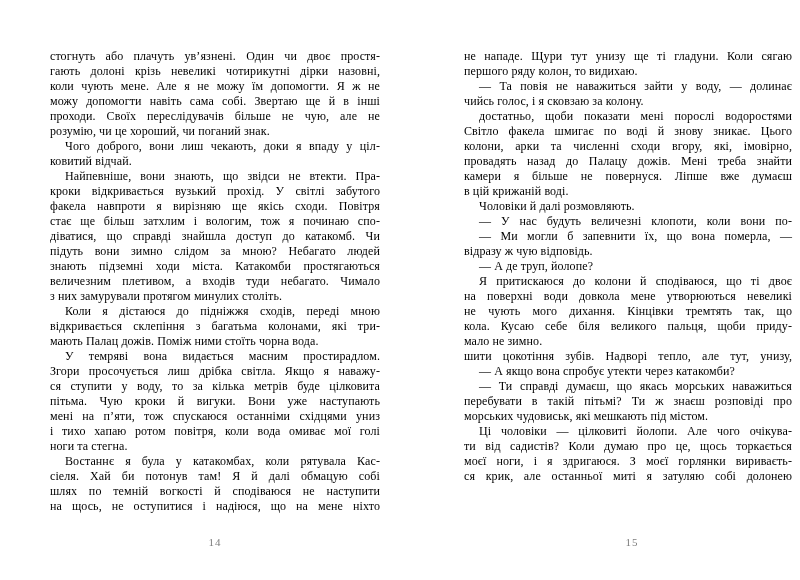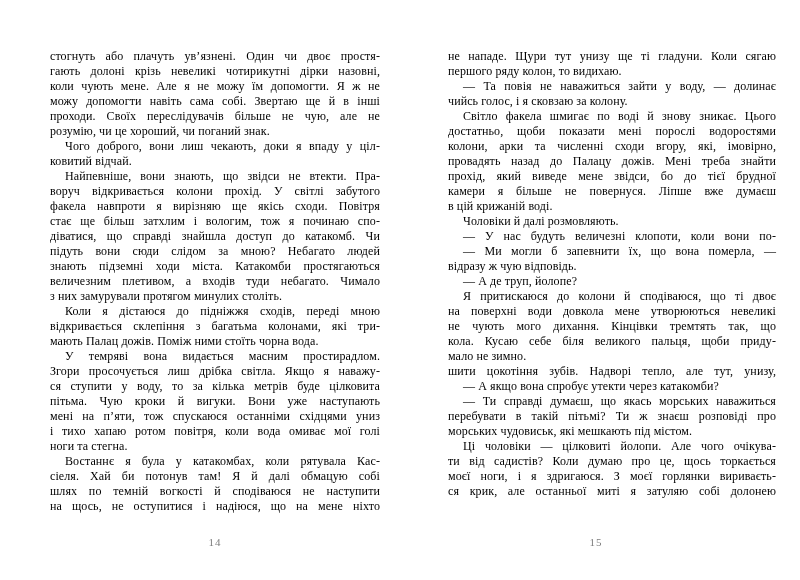--- a/index.html
+++ b/index.html
@@ -22,21 +22,21 @@
   }
   .text-block {
     position: absolute;
     top: 49px;
     font-size: 12px;
     line-height: 15px;
     color: #000000;
     letter-spacing: 0.1px;
   }
   .text-block.left  { left: 50px;  width: 330px; }
-  .text-block.right { left: 448px; width: 328px; }
+  .text-block.right { left: 464px; width: 328px; }
   .para {
     margin: 0;
     padding: 0;
   }
   .line {
     display: block;
     text-align: justify;
     text-align-last: justify;
     white-space: normal;
   }
@@ -48,21 +48,21 @@
   }
   .folio {
     position: absolute;
     top: 536px;
     font-size: 11px;
     color: #7d7d7d;
     text-align: center;
     letter-spacing: 1px;
   }
   .folio.left  { left: 50px;  width: 330px; }
-  .folio.right { left: 432px; width: 328px; }
+  .folio.right { left: 468px; width: 328px; }
 </style>
 </head>
 <body>
 
 <div class="spread">
 
   <div class="text-block left" id="left-text">
       <p class="para">
         <span class="line">стогнуть або плачуть ув’язнені. Один чи двоє простя-</span>
         <span class="line">гають долоні крізь невеликі чотирикутні дірки назовні,</span>
@@ -70,25 +70,25 @@
         <span class="line">можу допомогти навіть сама собі. Звертаю ще й в інші</span>
         <span class="line">проходи. Своїх переслідувачів більше не чую, але не</span>
         <span class="line end">розумію, чи це хороший, чи поганий знак.</span>
       </p>
       <p class="para indent">
         <span class="line">Чого доброго, вони лиш чекають, доки я впаду у ціл-</span>
         <span class="line end">ковитий відчай.</span>
       </p>
       <p class="para indent">
         <span class="line">Найпевніше, вони знають, що звідси не втекти. Пра-</span>
-        <span class="line">воруч відкривається колони прохід. У світлі забутого</span>
+        <span class="line">кроки відкривається вузький прохід. У світлі забутого</span>
         <span class="line">факела навпроти я вирізняю ще якісь сходи. Повітря</span>
         <span class="line">стає ще більш затхлим і вологим, тож я починаю спо-</span>
         <span class="line">діватися, що справді знайшла доступ до катакомб. Чи</span>
-        <span class="line">підуть вони сюди слідом за мною? Небагато людей</span>
+        <span class="line">підуть вони зимно слідом за мною? Небагато людей</span>
         <span class="line">знають підземні ходи міста. Катакомби простягаються</span>
         <span class="line">величезним плетивом, а входів туди небагато. Чимало</span>
         <span class="line end">з них замурували протягом минулих століть.</span>
       </p>
       <p class="para indent">
         <span class="line">Коли я дістаюся до підніжжя сходів, переді мною</span>
         <span class="line">відкривається склепіння з багатьма колонами, які три-</span>
         <span class="line end">мають Палац дожів. Поміж ними стоїть чорна вода.</span>
       </p>
       <p class="para indent">
@@ -111,25 +111,24 @@
   <div class="text-block right" id="right-text">
       <p class="para">
         <span class="line">не нападе. Щури тут унизу ще ті гладуни. Коли сягаю</span>
         <span class="line end">першого ряду колон, то видихаю.</span>
       </p>
       <p class="para indent">
         <span class="line">— Та повія не наважиться зайти у воду, — долинає</span>
         <span class="line end">чийсь голос, і я сковзаю за колону.</span>
       </p>
       <p class="para indent">
+        <span class="line">достатньо, щоби показати мені порослі водоростями</span>
         <span class="line">Світло факела шмигає по воді й знову зникає. Цього</span>
-        <span class="line">достатньо, щоби показати мені порослі водоростями</span>
         <span class="line">колони, арки та численні сходи вгору, які, імовірно,</span>
         <span class="line">провадять назад до Палацу дожів. Мені треба знайти</span>
-        <span class="line">прохід, який виведе мене звідси, бо до тієї брудної</span>
         <span class="line">камери я більше не повернуся. Ліпше вже думаєш</span>
         <span class="line end">в цій крижаній воді.</span>
       </p>
       <p class="para indent">
         <span class="line end">Чоловіки й далі розмовляють.</span>
       </p>
       <p class="para indent">
         <span class="line">— У нас будуть величезні клопоти, коли вони по-</span>
       </p>
       <p class="para indent">

